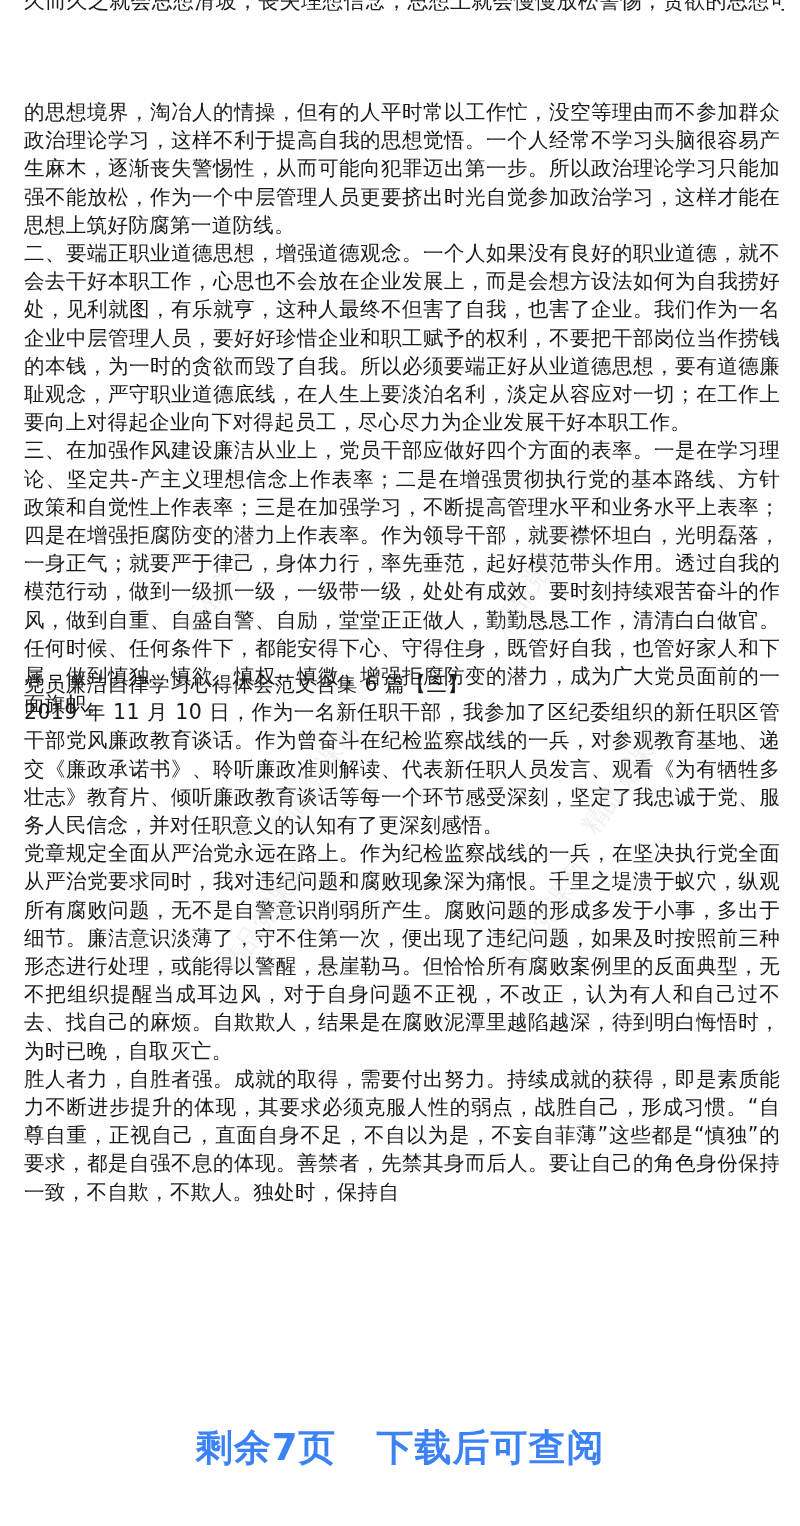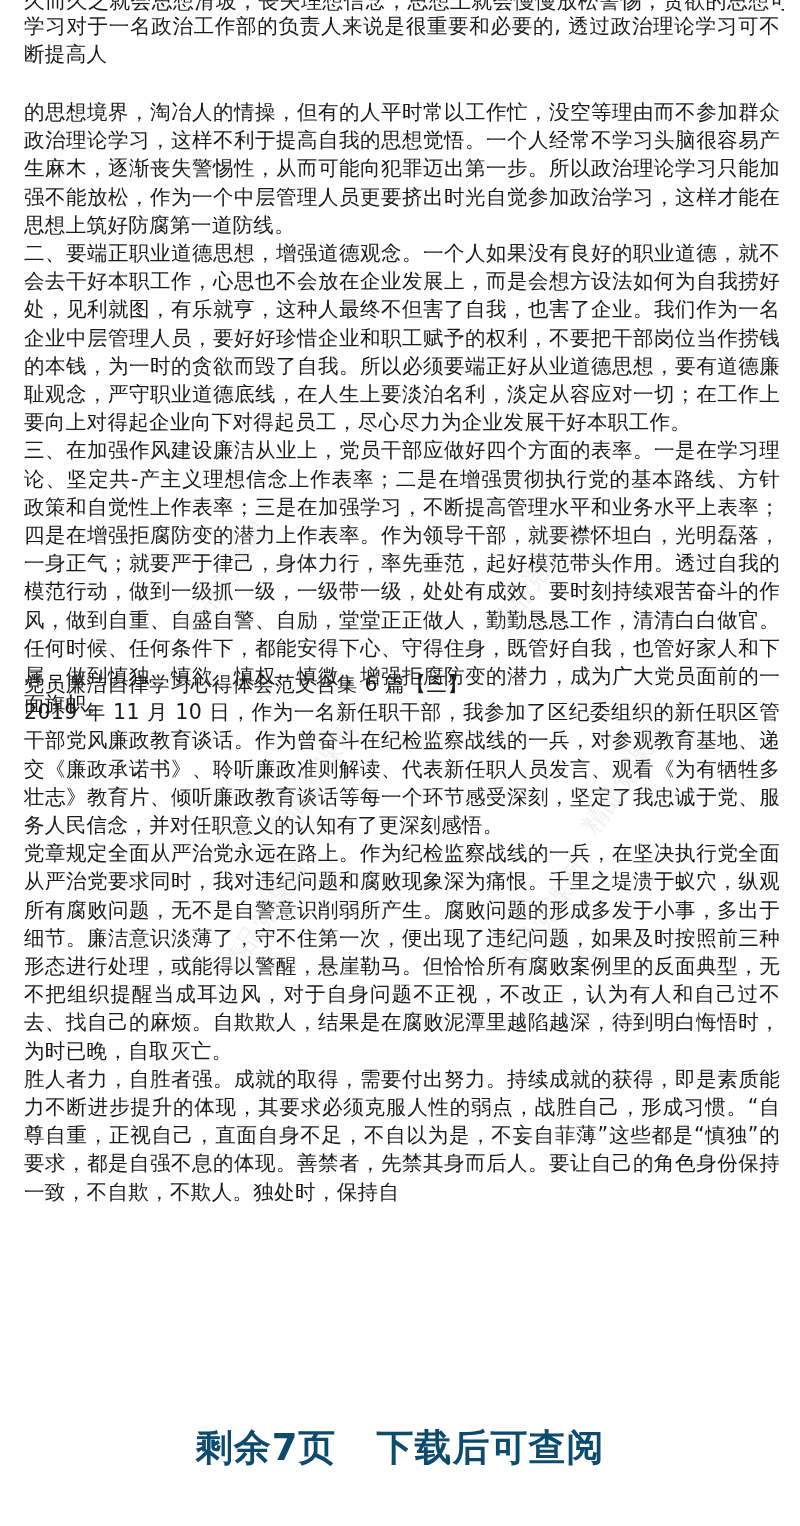--- a/index.html
+++ b/index.html
@@ -20,40 +20,37 @@
     text-align: justify;
   }
   .block p { margin: 0; }
   #b0 { top: 12px; }
   #b1 { top: 98px; }
   #b2 { top: 670px; }
   .heading { font-weight: normal; }
   .more {
     position: absolute; left: 0; top: 1423px; width: 800px; text-align: center;
     font-family: "DejaVu Sans", sans-serif; font-weight: bold;
-    font-size: 37px; color: #0c4a6e; letter-spacing: 1px;
+    font-size: 37px; color: #3b82f6; letter-spacing: 1px;
   }
   .more span { display: inline-block; }
   .more .gap { width: 40px; }
   .wm {
     position: absolute; font-size: 26px; color: rgba(200,200,200,0.28);
     transform: rotate(-55deg); white-space: nowrap; pointer-events: none;
     font-family: "DejaVu Sans", sans-serif;
   }
 </style>
 </head>
 <body>
 
 <div class="page">
 
   <div class="clip-line">久而久之就会思想滑坡，丧失理想信念，思想上就会慢慢放松警惕，贪欲的思想可能就会逐渐滋长。</div>
 
-  <div class="block" id="b0">
-    <p>学习对于一名政治工作部的负责人来说是很重要和必要的, 透过政治理论学习可不断提高人</p>
-  </div>
 
   <div class="block" id="b1">
     <p>的思想境界，淘冶人的情操，但有的人平时常以工作忙，没空等理由而不参加群众政治理论学习，这样不利于提高自我的思想觉悟。一个人经常不学习头脑很容易产生麻木，逐渐丧失警惕性，从而可能向犯罪迈出第一步。所以政治理论学习只能加强不能放松，作为一个中层管理人员更要挤出时光自觉参加政治学习，这样才能在思想上筑好防腐第一道防线。</p>
     <p>二、要端正职业道德思想，增强道德观念。一个人如果没有良好的职业道德，就不会去干好本职工作，心思也不会放在企业发展上，而是会想方设法如何为自我捞好处，见利就图，有乐就亨，这种人最终不但害了自我，也害了企业。我们作为一名企业中层管理人员，要好好珍惜企业和职工赋予的权利，不要把干部岗位当作捞钱的本钱，为一时的贪欲而毁了自我。所以必须要端正好从业道德思想，要有道德廉耻观念，严守职业道德底线，在人生上要淡泊名利，淡定从容应对一切；在工作上要向上对得起企业向下对得起员工，尽心尽力为企业发展干好本职工作。</p>
     <p>三、在加强作风建设廉洁从业上，党员干部应做好四个方面的表率。一是在学习理论、坚定共-产主义理想信念上作表率；二是在增强贯彻执行党的基本路线、方针政策和自觉性上作表率；三是在加强学习，不断提高管理水平和业务水平上表率；四是在增强拒腐防变的潜力上作表率。作为领导干部，就要襟怀坦白，光明磊落，一身正气；就要严于律己，身体力行，率先垂范，起好模范带头作用。透过自我的模范行动，做到一级抓一级，一级带一级，处处有成效。要时刻持续艰苦奋斗的作风，做到自重、自盛自警、自励，堂堂正正做人，勤勤恳恳工作，清清白白做官。任何时候、任何条件下，都能安得下心、守得住身，既管好自我，也管好家人和下属，做到慎独、慎欲、慎权、慎微，增强拒腐防变的潜力，成为广大党员面前的一面旗帜。</p>
   </div>
 
   <div class="block" id="b2">
     <p class="heading">党员廉洁自律学习心得体会范文合集 6 篇【三】</p>
     <p>2019 年 11 月 10 日，作为一名新任职干部，我参加了区纪委组织的新任职区管干部党风廉政教育谈话。作为曾奋斗在纪检监察战线的一兵，对参观教育基地、递交《廉政承诺书》、聆听廉政准则解读、代表新任职人员发言、观看《为有牺牲多壮志》教育片、倾听廉政教育谈话等每一个环节感受深刻，坚定了我忠诚于党、服务人民信念，并对任职意义的认知有了更深刻感悟。</p>

